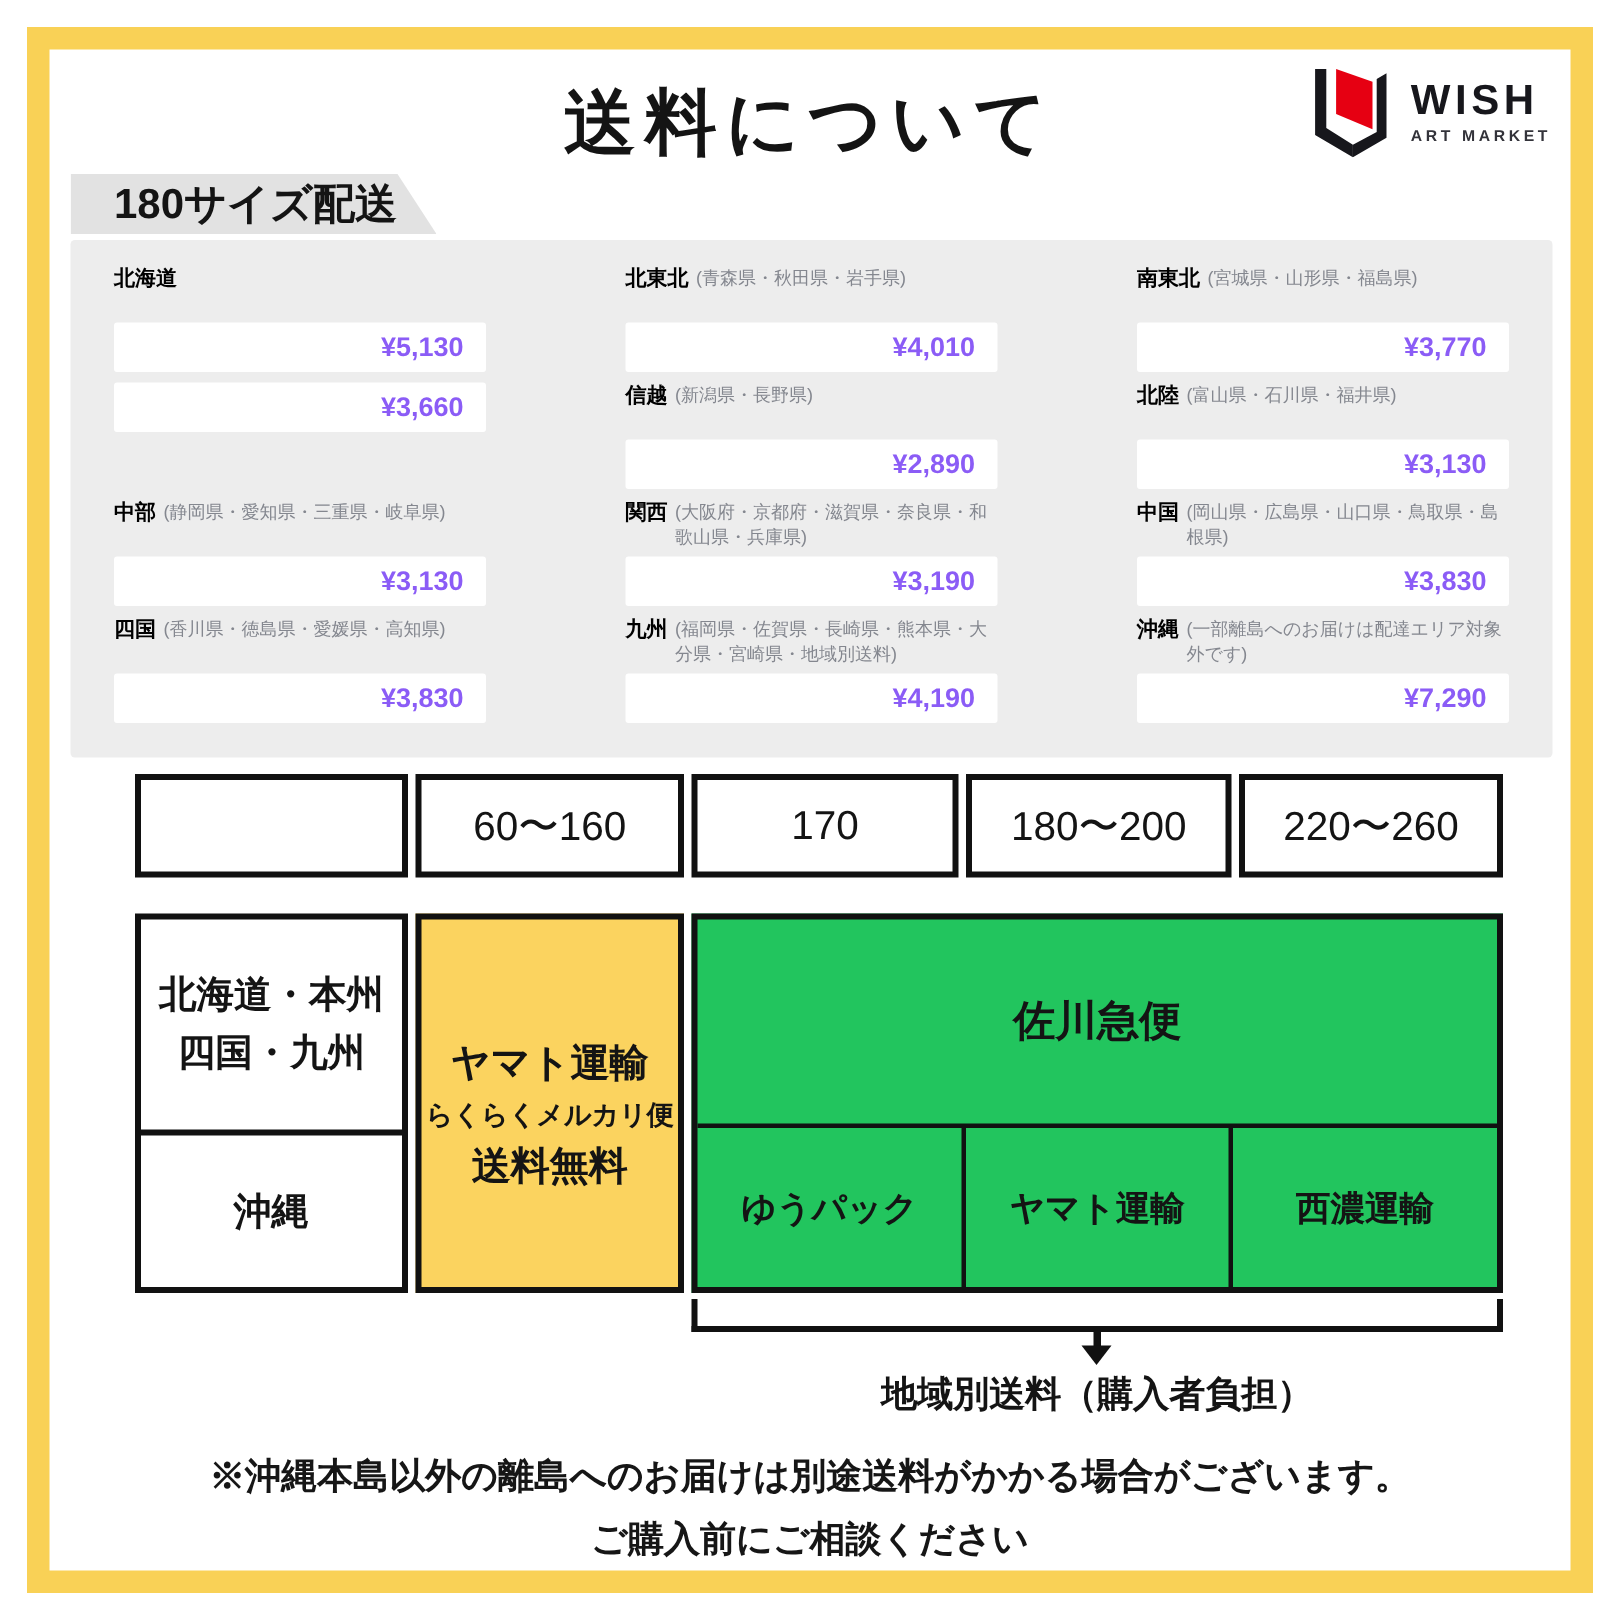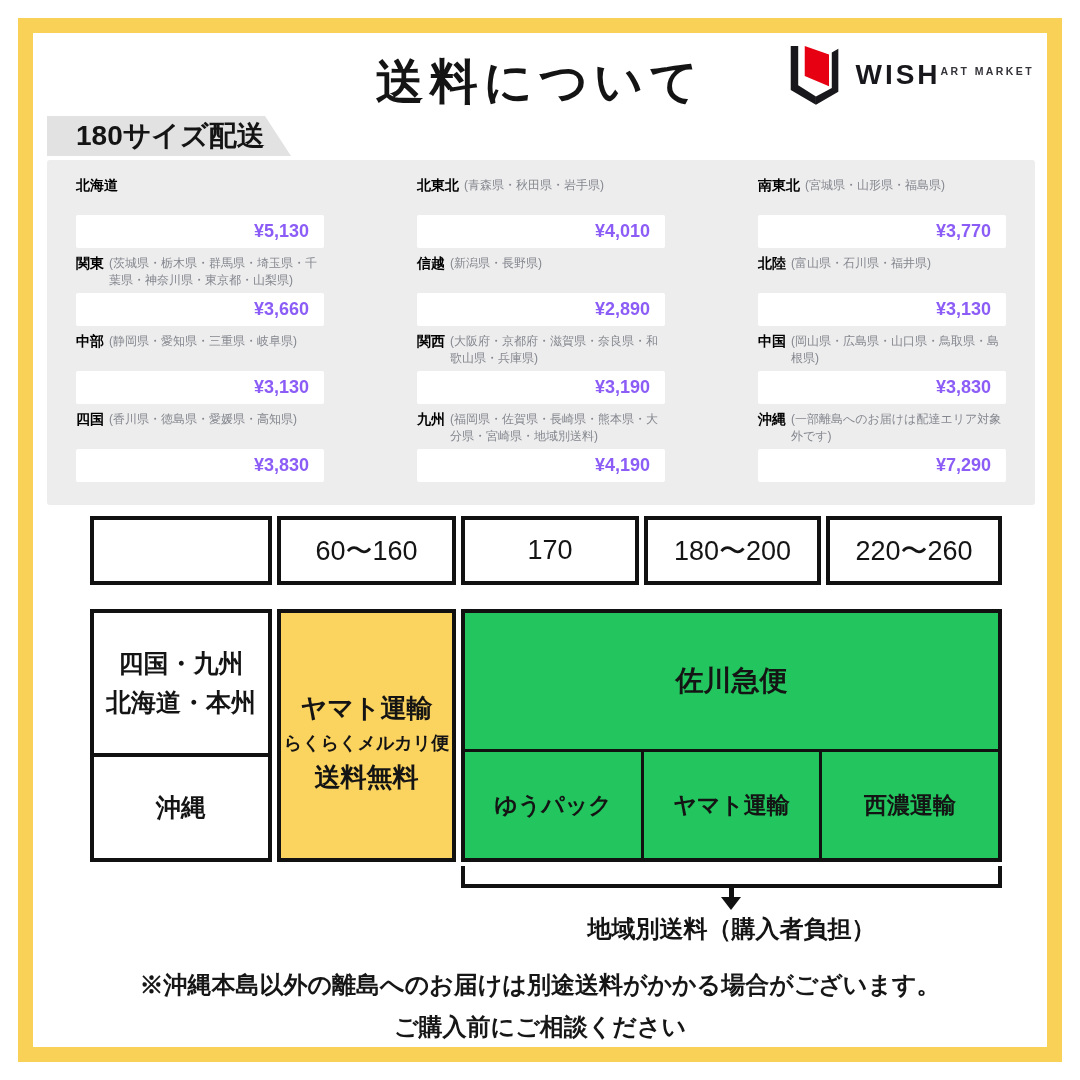--- a/index.html
+++ b/index.html
@@ -7,21 +7,21 @@
     position:relative;width:1080px;height:1080px;overflow:hidden;
     font-family:"Liberation Sans",sans-serif;color:#141414;background:#ffffff;
   }
   .frame{position:absolute;left:18px;top:18px;right:18px;bottom:18px;
     border:15px solid #f9d156;}
   
   .title{position:absolute;top:50px;left:0;width:100%;text-align:center;
     font-size:48px;font-weight:900;letter-spacing:6px;}
   .logo{position:absolute;top:44px;right:46px;display:flex;align-items:center;gap:12px;}
   .logo svg{width:56px;height:62px;display:block;}
-  .brand-text{display:flex;flex-direction:row;}
+  .brand-text{display:flex;flex-direction:column;}
   .brand-name{font-size:28px;font-weight:800;letter-spacing:3px;line-height:1;color:#17171c;}
   .brand-sub{font-size:10.5px;font-weight:700;letter-spacing:2.4px;margin-top:4px;color:#33333a;}
   
   .size-tab{position:absolute;left:47px;top:116px;width:244px;height:40px;background:#e2e2e2;
     clip-path:polygon(0 0,218px 0,244px 40px,0 40px);
     font-size:28px;font-weight:700;line-height:40px;padding-left:29px;box-sizing:border-box;}
   .panel{position:absolute;left:47px;top:160px;width:988px;height:345px;background:#ededed;border-radius:3px;}
   .panel-cols{position:absolute;left:29px;top:17px;right:29px;bottom:14px;
     display:flex;justify-content:space-between;}
   .pcol{width:248px;display:flex;flex-direction:column;}
@@ -99,24 +99,20 @@
 
       <div class="pcol">
         <div class="pcell">
           <div class="rlabel">
             <span class="rname">北海道</span>
             <span class="rdetail"></span>
           </div>
           <div class="pricebox">¥5,130</div>
         </div>
         <div class="pcell">
-          <div class="rlabel">
-            <span class="rname">関東</span>
-            <span class="rdetail">(茨城県・栃木県・群馬県・埼玉県・千葉県・神奈川県・東京都・山梨県)</span>
-          </div>
           <div class="pricebox">¥3,660</div>
         </div>
         <div class="pcell">
           <div class="rlabel">
             <span class="rname">中部</span>
             <span class="rdetail">(静岡県・愛知県・三重県・岐阜県)</span>
           </div>
           <div class="pricebox">¥3,130</div>
         </div>
         <div class="pcell">
@@ -194,22 +190,22 @@
   </div>
 
   <div class="tcell thead th0"></div>
   <div class="tcell thead th1">60〜160</div>
   <div class="tcell thead th2">170</div>
   <div class="tcell thead th3">180〜200</div>
   <div class="tcell thead th4">220〜260</div>
 
   <div class="region-col">
     <div class="region-main">
+      <span>北海道・本州</span>
       <span>四国・九州</span>
-      <span>北海道・本州</span>
     </div>
     <div class="region-okinawa">沖縄</div>
   </div>
 
   <div class="yamato-col">
     <div class="yline1">ヤマト運輸</div>
     <div class="yline2">らくらくメルカリ便</div>
     <div class="yline3">送料無料</div>
   </div>
 

